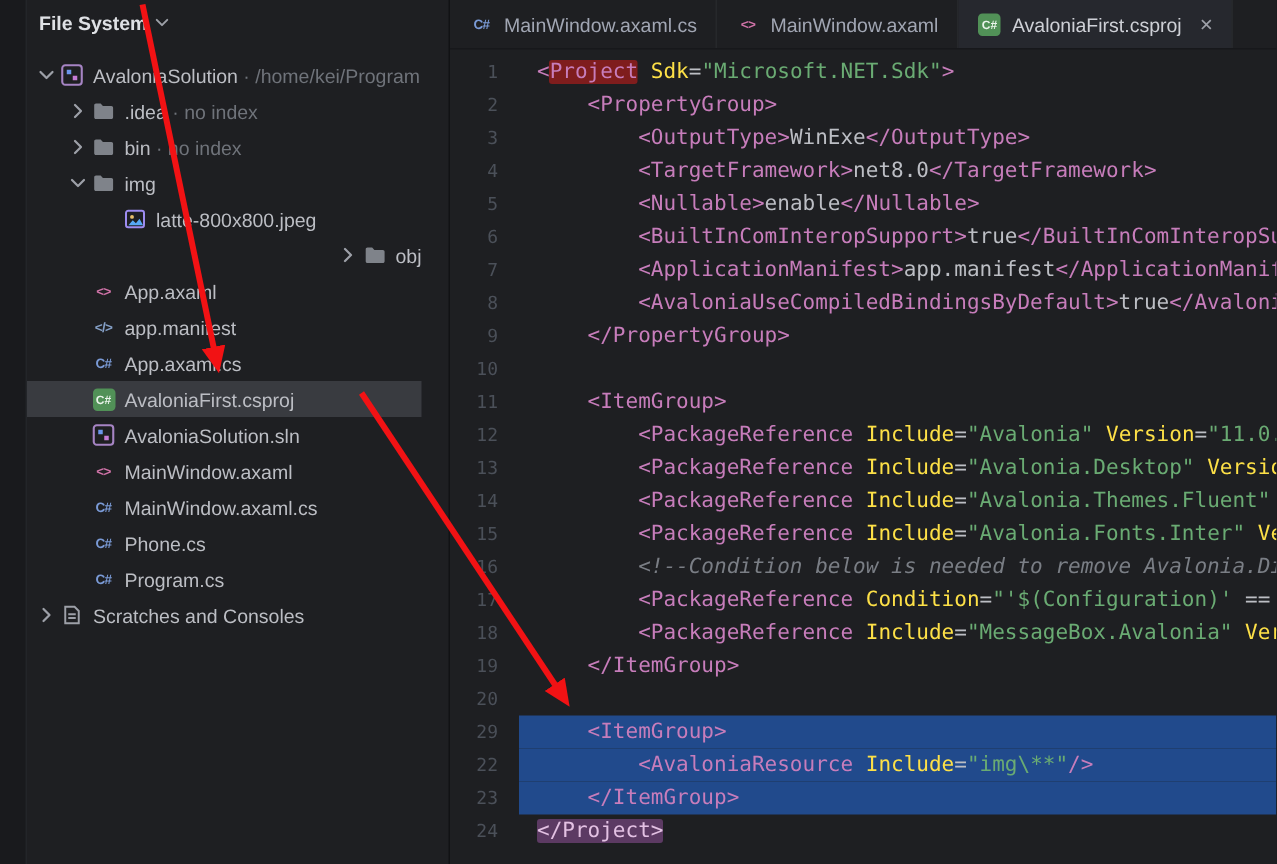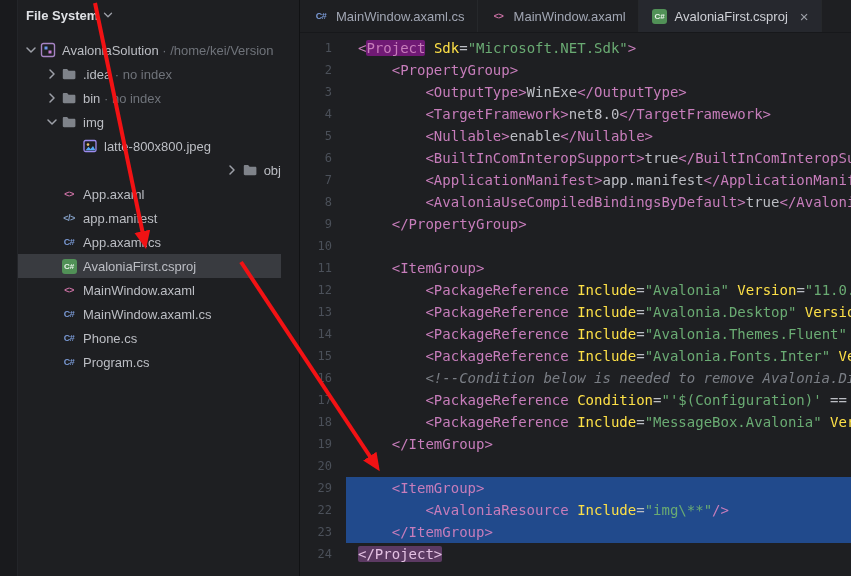--- a/index.html
+++ b/index.html
@@ -33,21 +33,21 @@
   .gutter{width:46px;flex:0 0 46px;text-align:right;padding-right:14px;color:#4B5059;font-size:12px}
   .gut-num{height:22px;line-height:22px}
   .code{flex:1;min-width:0;overflow:hidden;white-space:pre}
   .code-line{height:22px;padding-left:12px}
   .code-line.sel{background:#214A8C}
   .c-t{color:#C77DBB}
   .c-a{color:#fde047}
   .c-s{color:#6AAB73}
   .c-d{color:#BCBEC4}
   .c-c{color:#7A7E85;font-style:italic}
-  .c-th{color:#C77DBB;background:#701a75;border-radius:2px}
+  .c-th{color:#C77DBB;background:#7f1d1d;border-radius:2px}
   .c-tp{color:#E3C1E3;background:#5C3A63;border-radius:2px}
   
   .arrows{position:absolute;left:0;top:0;pointer-events:none;z-index:50}
 </style>
 </head>
 <body>
 
 <div class="app">
   <aside class="sidebar">
     <div class="stripe"></div>
@@ -68,21 +68,21 @@
               </svg>
             </span>
             <span class="ticon">
               <svg width="16" height="16" viewBox="0 0 16 16">
                 <rect x="1.5" y="1.5" width="13" height="13" rx="2" fill="none" stroke="#A684C4" stroke-width="1.4"></rect>
                 <rect x="4.5" y="4.5" width="3" height="3" fill="#6C95EB"></rect>
                 <rect x="8.5" y="8.5" width="3" height="3" fill="#C57BD6"></rect>
               </svg>
             </span>
             <span class="tlabel">AvaloniaSolution</span>
-            <span class="tsuffix"> · /home/kei/Version</span>
+            <span class="tsuffix"> · /home/kei/Program</span>
           </div>
           <div class="tree-row" style="padding-left: 25px;">
             <span class="chev right">
               <svg width="16" height="16" viewBox="0 0 16 16">
                 <path d="M6 4l4 4-4 4" stroke="#9DA0A8" stroke-width="1.5" fill="none" stroke-linecap="round" stroke-linejoin="round"></path>
               </svg>
             </span>
             <span class="ticon">
               <svg width="16" height="16" viewBox="0 0 16 16">
                 <path d="M1.8 4.2c0-.7.5-1.2 1.2-1.2h3.1l1.5 1.7h5.6c.7 0 1.2.5 1.2 1.2v6.2c0 .7-.5 1.2-1.2 1.2H3c-.7 0-1.2-.5-1.2-1.2z" fill="#7F838A"></path>
@@ -166,20 +166,31 @@
           <div class="tree-row selected" style="padding-left: 25px;">
             <span class="chev"></span>
             <span class="ticon">
               <span class="ic-box">C#</span>
             </span>
             <span class="tlabel">AvaloniaFirst.csproj</span>
           </div>
           <div class="tree-row" style="padding-left: 25px;">
             <span class="chev"></span>
             <span class="ticon">
+              <svg width="16" height="16" viewBox="0 0 16 16">
+                <rect x="1.5" y="1.5" width="13" height="13" rx="2" fill="none" stroke="#A684C4" stroke-width="1.4"></rect>
+                <rect x="4.5" y="4.5" width="3" height="3" fill="#6C95EB"></rect>
+                <rect x="8.5" y="8.5" width="3" height="3" fill="#C57BD6"></rect>
+              </svg>
+            </span>
+            <span class="tlabel">AvaloniaSolution.sln</span>
+          </div>
+          <div class="tree-row" style="padding-left: 25px;">
+            <span class="chev"></span>
+            <span class="ticon">
               <span class="ic-txt" style="color:#D073A8">&lt;&gt;</span>
             </span>
             <span class="tlabel">MainWindow.axaml</span>
           </div>
           <div class="tree-row" style="padding-left: 25px;">
             <span class="chev"></span>
             <span class="ticon">
               <span class="ic-txt" style="color:#7A9AD6">C#</span>
             </span>
             <span class="tlabel">MainWindow.axaml.cs</span>
@@ -190,20 +201,34 @@
               <span class="ic-txt" style="color:#7A9AD6">C#</span>
             </span>
             <span class="tlabel">Phone.cs</span>
           </div>
           <div class="tree-row" style="padding-left: 25px;">
             <span class="chev"></span>
             <span class="ticon">
               <span class="ic-txt" style="color:#7A9AD6">C#</span>
             </span>
             <span class="tlabel">Program.cs</span>
+          </div>
+          <div class="tree-row" style="padding-left: 4px;">
+            <span class="chev right">
+              <svg width="16" height="16" viewBox="0 0 16 16">
+                <path d="M6 4l4 4-4 4" stroke="#9DA0A8" stroke-width="1.5" fill="none" stroke-linecap="round" stroke-linejoin="round"></path>
+              </svg>
+            </span>
+            <span class="ticon">
+              <svg width="16" height="16" viewBox="0 0 16 16">
+                <path d="M3.5 2.5h6.2l2.8 2.8v8.2h-9z" fill="none" stroke="#9DA0A8" stroke-width="1.3"></path>
+                <path d="M5.5 7.5h5M5.5 10h5" stroke="#9DA0A8" stroke-width="1.2"></path>
+              </svg>
+            </span>
+            <span class="tlabel">Scratches and Consoles</span>
           </div>
         </div>
     </div>
   </aside>
   <main class="editor">
     <div class="tab-bar">
         <div class="tab">
           <span class="ticon">
             <span class="ic-txt" style="color:#7A9AD6">C#</span>
           </span>

